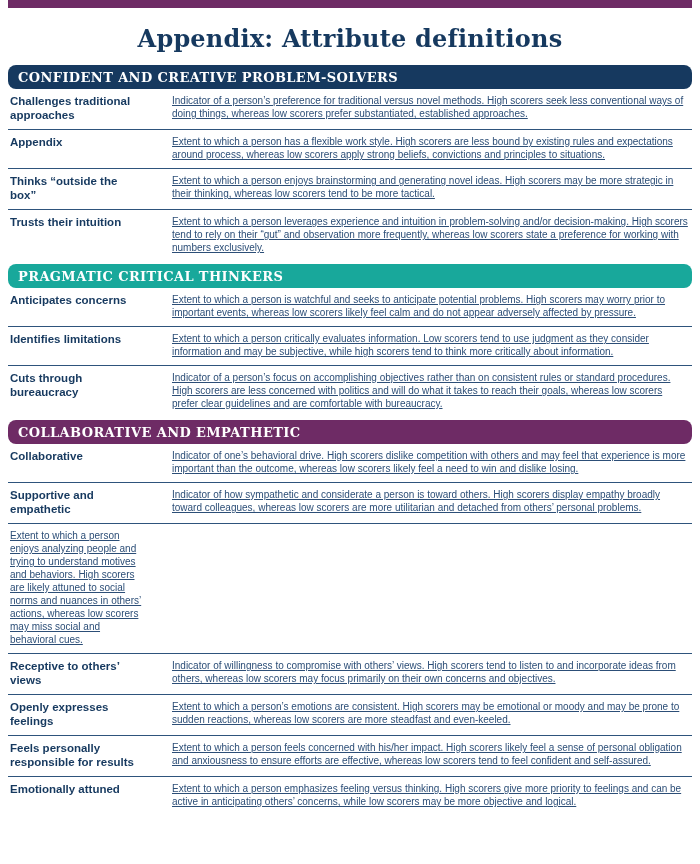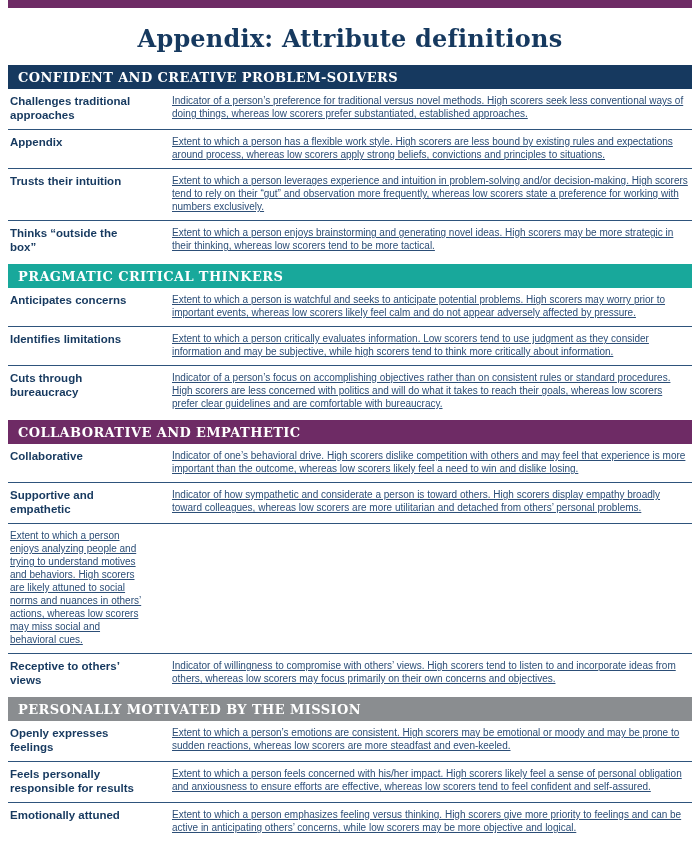--- a/index.html
+++ b/index.html
@@ -33,20 +33,21 @@
   }
   .section-bar {
     font-family: "DejaVu Serif", serif;
     font-weight: bold;
     font-size: 13px;
     color: #ffffff;
     letter-spacing: 0.4px;
     padding: 5px 10px 4px 10px;
     margin-top: 3px;
     line-height: 15px;
+    border-radius: 8px;
   }
   .bar-navy   { background: #16395F; }
   .bar-teal   { background: #18A89B; }
   .bar-purple { background: #6E2B65; }
   .bar-gray   { background: #8A8D90; }
   .attr-row {
     display: grid;
     grid-template-columns: 136px 1fr;
     column-gap: 26px;
     padding: 5px 2px 7px 2px;
@@ -80,26 +81,26 @@
   <div class="section-bar bar-navy">CONFIDENT AND CREATIVE PROBLEM-SOLVERS</div>
   <div class="attr-row">
     <div class="attr-label">Challenges traditional approaches</div>
     <div class="attr-def">Indicator of a person’s preference for traditional versus novel methods. High scorers seek less conventional ways of doing things, whereas low scorers prefer substantiated, established approaches.</div>
   </div>
   <div class="attr-row">
     <div class="attr-label">Appendix</div>
     <div class="attr-def">Extent to which a person has a flexible work style. High scorers are less bound by existing rules and expectations around process, whereas low scorers apply strong beliefs, convictions and principles to situations.</div>
   </div>
   <div class="attr-row">
+    <div class="attr-label">Thinks “outside the box”</div>
+    <div class="attr-def">Extent to which a person enjoys brainstorming and generating novel ideas. High scorers may be more strategic in their thinking, whereas low scorers tend to be more tactical.</div>
+  </div>
+  <div class="attr-row">
     <div class="attr-label">Trusts their intuition</div>
     <div class="attr-def">Extent to which a person leverages experience and intuition in problem-solving and/or decision-making. High scorers tend to rely on their “gut” and observation more frequently, whereas low scorers state a preference for working with numbers exclusively.</div>
-  </div>
-  <div class="attr-row">
-    <div class="attr-label">Thinks “outside the box”</div>
-    <div class="attr-def">Extent to which a person enjoys brainstorming and generating novel ideas. High scorers may be more strategic in their thinking, whereas low scorers tend to be more tactical.</div>
   </div>
 
   <div class="section-bar bar-teal">PRAGMATIC CRITICAL THINKERS</div>
   <div class="attr-row">
     <div class="attr-label">Anticipates concerns</div>
     <div class="attr-def">Extent to which a person is watchful and seeks to anticipate potential problems. High scorers may worry prior to important events, whereas low scorers likely feel calm and do not appear adversely affected by pressure.</div>
   </div>
   <div class="attr-row">
     <div class="attr-label">Identifies limitations</div>
     <div class="attr-def">Extent to which a person critically evaluates information. Low scorers tend to use judgment as they consider information and may be subjective, while high scorers tend to think more critically about information.</div>
@@ -119,21 +120,20 @@
     <div class="attr-def">Indicator of how sympathetic and considerate a person is toward others. High scorers display empathy broadly toward colleagues, whereas low scorers are more utilitarian and detached from others’ personal problems.</div>
   </div>
   <div class="attr-row">
     <div class="attr-def">Extent to which a person enjoys analyzing people and trying to understand motives and behaviors. High scorers are likely attuned to social norms and nuances in others’ actions, whereas low scorers may miss social and behavioral cues.</div>
   </div>
   <div class="attr-row">
     <div class="attr-label">Receptive to others’ views</div>
     <div class="attr-def">Indicator of willingness to compromise with others’ views. High scorers tend to listen to and incorporate ideas from others, whereas low scorers may focus primarily on their own concerns and objectives.</div>
   </div>
 
-  <div class="section-bar bar-gray">PERSONALLY MOTIVATED BY THE MISSION</div>
   <div class="attr-row">
     <div class="attr-label">Openly expresses feelings</div>
     <div class="attr-def">Extent to which a person’s emotions are consistent. High scorers may be emotional or moody and may be prone to sudden reactions, whereas low scorers are more steadfast and even-keeled.</div>
   </div>
   <div class="attr-row">
     <div class="attr-label">Feels personally responsible for results</div>
     <div class="attr-def">Extent to which a person feels concerned with his/her impact. High scorers likely feel a sense of personal obligation and anxiousness to ensure efforts are effective, whereas low scorers tend to feel confident and self-assured.</div>
   </div>
   <div class="attr-row">
     <div class="attr-label">Emotionally attuned</div>

